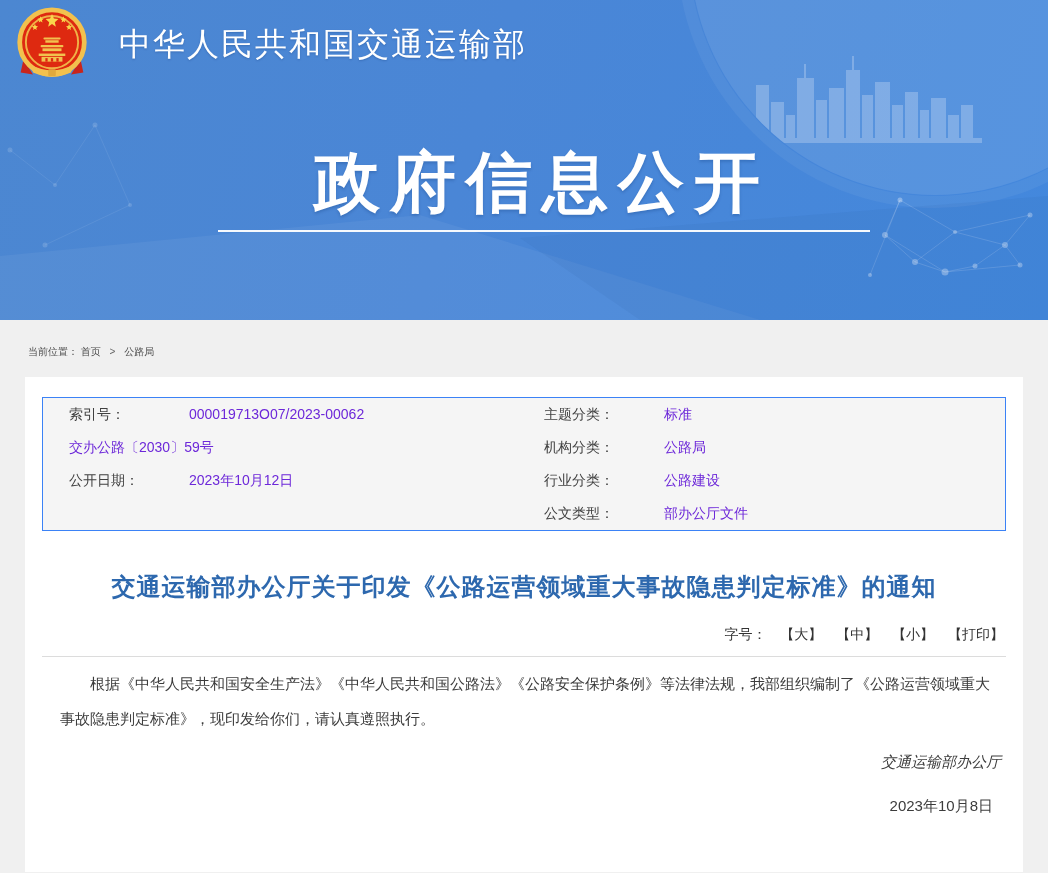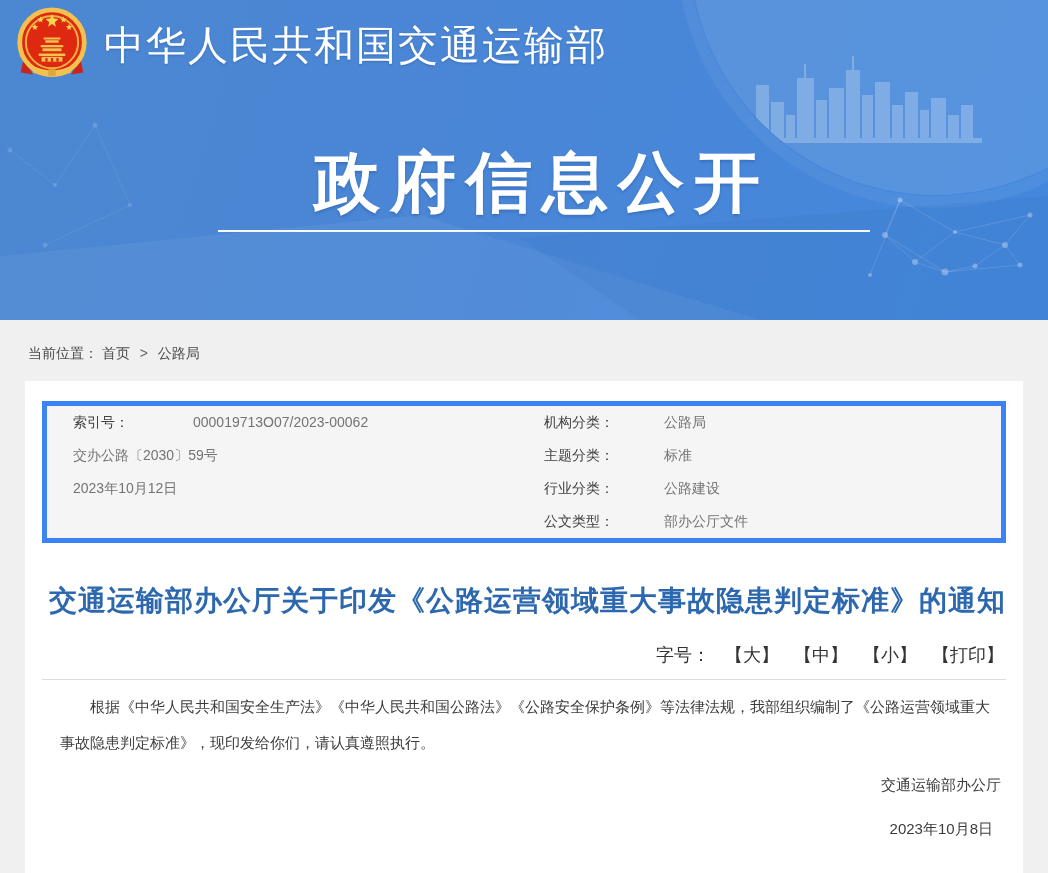--- a/index.html
+++ b/index.html
@@ -12,77 +12,77 @@
 
   
   .banner{
     position:relative;height:320px;overflow:hidden;
     background:linear-gradient(108deg,#4c87d1 0%,#4a86d6 45%,#4388dd 100%);
   }
   .banner-deco{position:absolute;top:0;left:0;pointer-events:none;}
   .masthead{position:absolute;top:6px;left:14px;display:flex;align-items:center;}
   .emblem{width:76px;height:78px;flex:0 0 auto;}
   .site-name{
-    margin-left:14px;color:#ffffff;font-size:40px;letter-spacing:2px;
+    margin-left:29px;color:#ffffff;font-size:32px;letter-spacing:2px;
     text-shadow:0 1px 2px rgba(0,40,100,.25);white-space:nowrap;
   }
   .banner-title{
     position:absolute;top:138px;left:0;width:100%;text-align:center;
     transform:translateX(18px);
     color:#ffffff;font-size:66px;font-weight:bold;letter-spacing:10px;
     text-shadow:0 2px 3px rgba(0,40,100,.22);white-space:nowrap;
   }
   .banner-underline{
     position:absolute;top:230px;left:218px;width:652px;height:2px;
     background:#ffffff;opacity:.95;
   }
 
   
   .breadcrumb{
-    padding:25px 28px 18px;font-size:14px;color:#4a4a4a;background:#f0f0f0;
+    padding:25px 28px 18px;font-size:10px;color:#4a4a4a;background:#f0f0f0;
   }
   .breadcrumb .sep{margin:0 6px;color:#666;}
 
   
   .panel{
     width:998px;margin:0 auto;background:#ffffff;min-height:495px;
     padding-top:20px;box-sizing:border-box;
   }
 
   
   .meta-box{
-    margin:0 17px;background:#f5f5f5;border:5px solid #3b82f6;
+    margin:0 17px;background:#f5f5f5;border:1px solid #3b82f6;
     display:flex;font-size:14px;color:#404040;
   }
   .meta-col{flex:1 1 50%;padding:0;}
   .meta-col.left{padding-left:26px;}
   .meta-col.right{padding-left:14px;}
   .meta-row{display:flex;height:33px;line-height:33px;}
   .meta-label{width:120px;flex:0 0 120px;color:#404040;}
-  .meta-value{color:#737373;white-space:nowrap;}
+  .meta-value{color:#6d28d9;white-space:nowrap;}
 
   
   .doc-title{
-    margin:40px 17px 0;text-align:right;color:#2d68ae;
-    font-size:28px;font-weight:bold;letter-spacing:1px;line-height:1.3;
+    margin:40px 17px 0;text-align:center;color:#2d68ae;
+    font-size:24px;font-weight:bold;letter-spacing:1px;line-height:1.3;
     white-space:nowrap;
   }
 
   
   .font-row{
     margin:24px 17px 0;padding:0 2px 12px;border-bottom:1px solid #dcdcdc;
-    text-align:right;font-size:18px;color:#333333;
+    text-align:right;font-size:14px;color:#333333;
   }
   .font-row a{margin-left:10px;color:#333333;}
 
   
   .article{padding:0 22px 0 35px;font-size:15px;color:#3c3c3c;}
   .salutation{margin:26px 0 0;line-height:1.8;}
   .para{margin:9px 0 0;text-indent:2em;line-height:2.35;}
-  .signer{margin:11px 0 0;text-align:right;line-height:1.8;}
+  .signer{margin:11px 0 0;text-align:right;line-height:1.8;font-style:italic;}
   .doc-date{margin:17px 0 0;text-align:right;padding-right:8px;line-height:1.8;}
 </style>
 </head>
 <body>
 
 <div class="page">
 
   <header class="banner">
 
     <svg class="banner-deco" width="1048" height="320" viewBox="0 0 1048 320" xmlns="http://www.w3.org/2000/svg">
@@ -207,31 +207,32 @@
     <section class="meta-box">
       <div class="meta-col left">
         <div class="meta-row">
           <span class="meta-label">索引号：</span>
           <span class="meta-value">000019713O07/2023-00062</span>
         </div>
         <div class="meta-row">
           <span class="meta-value">交办公路〔2030〕59号</span>
         </div>
         <div class="meta-row">
+          <span class="meta-label">公开日期：</span>
           <span class="meta-value">2023年10月12日</span>
         </div>
       </div>
       <div class="meta-col right">
         <div class="meta-row">
+          <span class="meta-label">主题分类：</span>
+          <span class="meta-value">标准</span>
+        </div>
+        <div class="meta-row">
           <span class="meta-label">机构分类：</span>
           <span class="meta-value">公路局</span>
-        </div>
-        <div class="meta-row">
-          <span class="meta-label">主题分类：</span>
-          <span class="meta-value">标准</span>
         </div>
         <div class="meta-row">
           <span class="meta-label">行业分类：</span>
           <span class="meta-value">公路建设</span>
         </div>
         <div class="meta-row">
           <span class="meta-label">公文类型：</span>
           <span class="meta-value">部办公厅文件</span>
         </div>
       </div>

